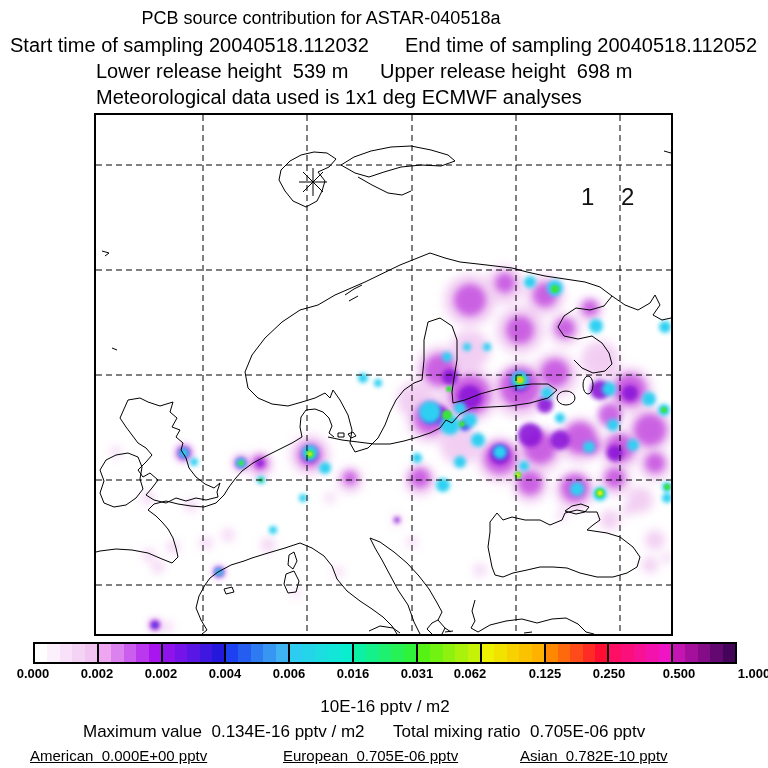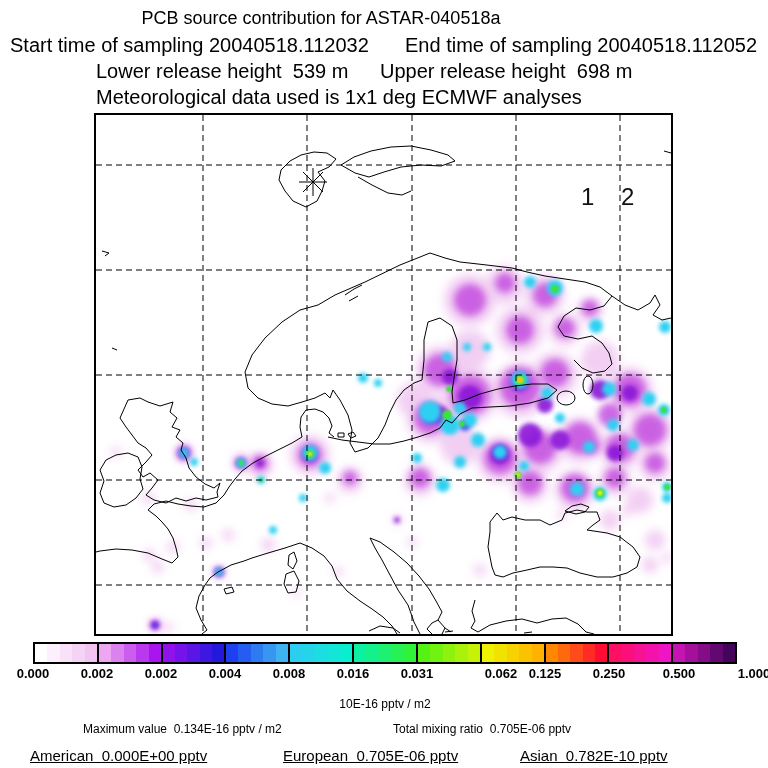--- a/index.html
+++ b/index.html
@@ -1,21 +1,21 @@
 <!DOCTYPE html>
 <html><head>
 <meta charset="utf-8">
 <style>
   html,body{margin:0;padding:0;}
   body{width:768px;height:768px;background:#fff;position:relative;overflow:hidden;
        font-family:"Liberation Sans",sans-serif;color:#000;}
   .abs{position:absolute;white-space:pre;}
   .title{font-weight:normal;font-size:18px;}
   .hdr{font-size:20px;}
-  .ftr{font-size:12px;}
+  .ftr{font-size:17px;}
   .ftr-sm{font-size:15px;text-decoration:underline;}
   #map-frame{position:absolute;left:94px;top:113px;width:579px;height:523px;
              border:2px solid #000;box-sizing:border-box;background:#fff;}
   #colorbar{position:absolute;left:33px;top:642px;width:704px;height:22px;
             border:2px solid #000;box-sizing:border-box;display:flex;}
   .cb-seg{flex:1;height:100%;}
   .cb-seg + .cb-seg{border-left:2px solid #000;}
   #colorbar-ticks{position:absolute;left:33px;top:666px;width:704px;height:20px;}
   .cb-tick{position:absolute;transform:translateX(-50%);font-weight:bold;
            font-size:13px;white-space:nowrap;}
@@ -299,24 +299,24 @@
     <div class="cb-seg" style="background: linear-gradient(to right, rgb(238, 242, 0) 0%, rgb(238, 242, 0) 20%, rgb(242, 226, 0) 20%, rgb(242, 226, 0) 40%, rgb(247, 210, 0) 40%, rgb(247, 210, 0) 60%, rgb(251, 194, 0) 60%, rgb(251, 194, 0) 80%, rgb(255, 178, 0) 80%, rgb(255, 178, 0) 100%);"></div>
     <div class="cb-seg" style="background: linear-gradient(to right, rgb(255, 136, 0) 0%, rgb(255, 136, 0) 20%, rgb(255, 105, 13) 20%, rgb(255, 105, 13) 40%, rgb(255, 75, 26) 40%, rgb(255, 75, 26) 60%, rgb(255, 44, 38) 60%, rgb(255, 44, 38) 80%, rgb(255, 13, 51) 80%, rgb(255, 13, 51) 100%);"></div>
     <div class="cb-seg" style="background: linear-gradient(to right, rgb(255, 15, 99) 0%, rgb(255, 15, 99) 20%, rgb(251, 16, 123) 20%, rgb(251, 16, 123) 40%, rgb(247, 18, 148) 40%, rgb(247, 18, 148) 60%, rgb(243, 19, 172) 60%, rgb(243, 19, 172) 80%, rgb(239, 20, 196) 80%, rgb(239, 20, 196) 100%);"></div>
     <div class="cb-seg" style="background: linear-gradient(to right, rgb(196, 20, 178) 0%, rgb(196, 20, 178) 20%, rgb(164, 16, 156) 20%, rgb(164, 16, 156) 40%, rgb(132, 12, 134) 40%, rgb(132, 12, 134) 60%, rgb(99, 8, 112) 60%, rgb(99, 8, 112) 80%, rgb(67, 4, 90) 80%, rgb(67, 4, 90) 100%);"></div>
   </div>
 <div id="colorbar-ticks">
     <span class="cb-tick" style="left: 0px;">0.000</span>
     <span class="cb-tick" style="left: 64px;">0.002</span>
     <span class="cb-tick" style="left: 128px;">0.002</span>
     <span class="cb-tick" style="left: 192px;">0.004</span>
-    <span class="cb-tick" style="left: 256px;">0.008</span>
+    <span class="cb-tick" style="left: 256px;">0.006</span>
     <span class="cb-tick" style="left: 320px;">0.016</span>
     <span class="cb-tick" style="left: 384px;">0.031</span>
-    <span class="cb-tick" style="left: 468px;">0.062</span>
+    <span class="cb-tick" style="left: 437px;">0.062</span>
     <span class="cb-tick" style="left: 512px;">0.125</span>
     <span class="cb-tick" style="left: 576px;">0.250</span>
     <span class="cb-tick" style="left: 640px; padding-left: 12px;">0.500</span>
     <span class="cb-tick" style="left: 704px; margin-left: 17px;">1.000</span>
   </div>
 <div class="abs ftr" style="left:33px;top:697px;width:704px;text-align:center;white-space:pre;">10E-16 pptv / m2</div>
 
 <div class="abs ftr" style="left:83px;top:722px;">Maximum value  0.134E-16 pptv / m2</div>
 <div class="abs ftr" style="left:393px;top:722px;">Total mixing ratio  0.705E-06 pptv</div>
 <div class="abs ftr-sm" style="left:30px;top:747px;">American  0.000E+00 pptv</div>

